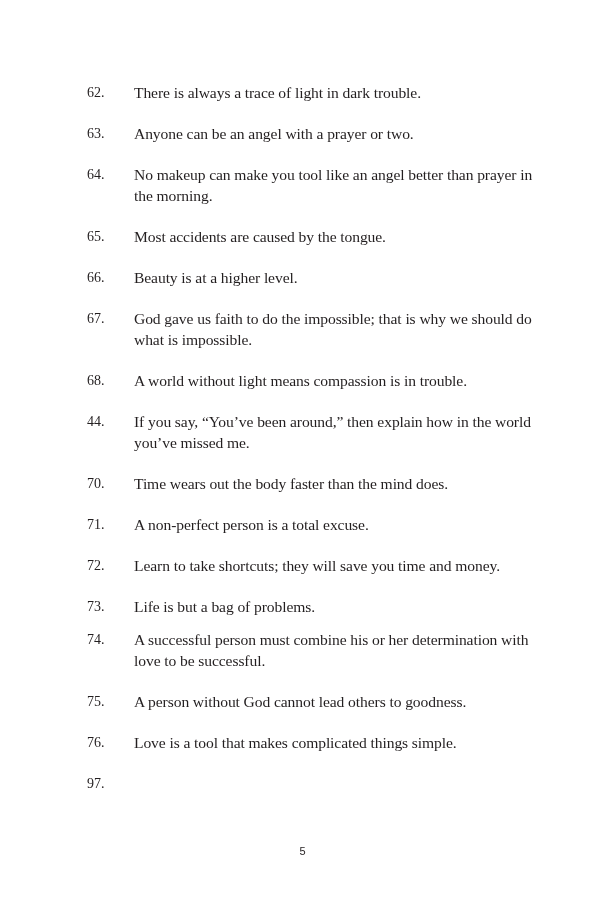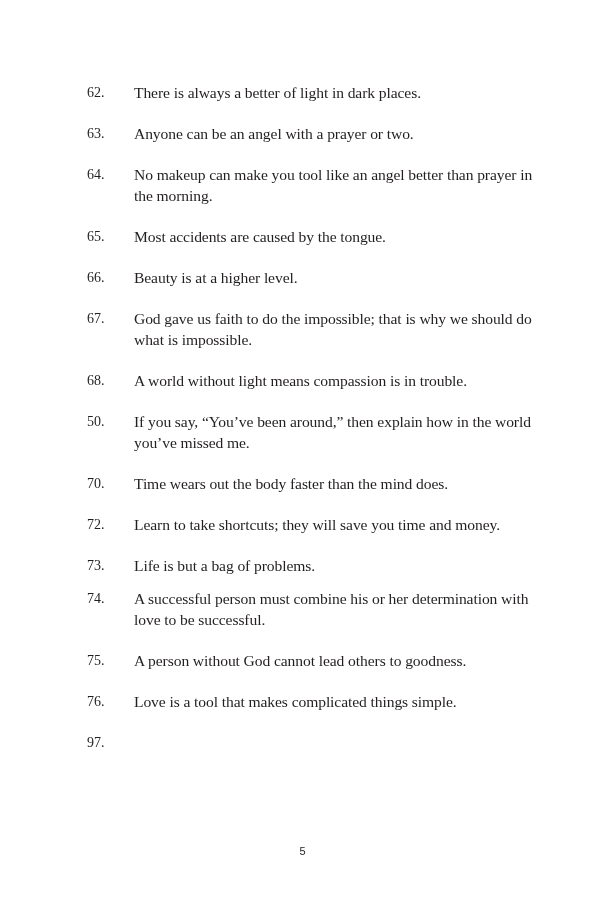--- a/index.html
+++ b/index.html
@@ -26,21 +26,21 @@
     font-family: "Liberation Sans", sans-serif; font-size: 11px; color: #231f20;
   }
 </style>
 </head>
 <body>
 
 <div class="page">
   <div class="list">
     <div class="item" style="margin-bottom:20px;">
       <span class="num">62.</span>
-      <span class="text">There is always a better of light in dark places.</span>
+      <span class="text">There is always a trace of light in dark trouble.</span>
     </div>
     <div class="item" style="margin-bottom:20px;">
       <span class="num">63.</span>
       <span class="text">Anyone can be an angel with a prayer or two.</span>
     </div>
     <div class="item" style="margin-bottom:20px;">
       <span class="num">64.</span>
       <span class="text">No makeup can make you tool like an angel better than prayer in the morning.</span>
     </div>
     <div class="item" style="margin-bottom:20px;">
@@ -53,26 +53,30 @@
     </div>
     <div class="item" style="margin-bottom:20px;">
       <span class="num">67.</span>
       <span class="text">God gave us faith to do the impossible; that is why we should do what is impossible.</span>
     </div>
     <div class="item" style="margin-bottom:20px;">
       <span class="num">68.</span>
       <span class="text">A world without light means compassion is in trouble.</span>
     </div>
     <div class="item" style="margin-bottom:20px;">
-      <span class="num">50.</span>
+      <span class="num">44.</span>
       <span class="text">If you say, “You’ve been around,” then explain how in the world you’ve missed me.</span>
     </div>
     <div class="item" style="margin-bottom:20px;">
       <span class="num">70.</span>
       <span class="text">Time wears out the body faster than the mind does.</span>
+    </div>
+    <div class="item" style="margin-bottom:20px;">
+      <span class="num">71.</span>
+      <span class="text">A non-perfect person is a total excuse.</span>
     </div>
     <div class="item" style="margin-bottom:20px;">
       <span class="num">72.</span>
       <span class="text">Learn to take shortcuts; they will save you time and money.</span>
     </div>
     <div class="item" style="margin-bottom:12px;">
       <span class="num">73.</span>
       <span class="text">Life is but a bag of problems.</span>
     </div>
     <div class="item" style="margin-bottom:20px;">

